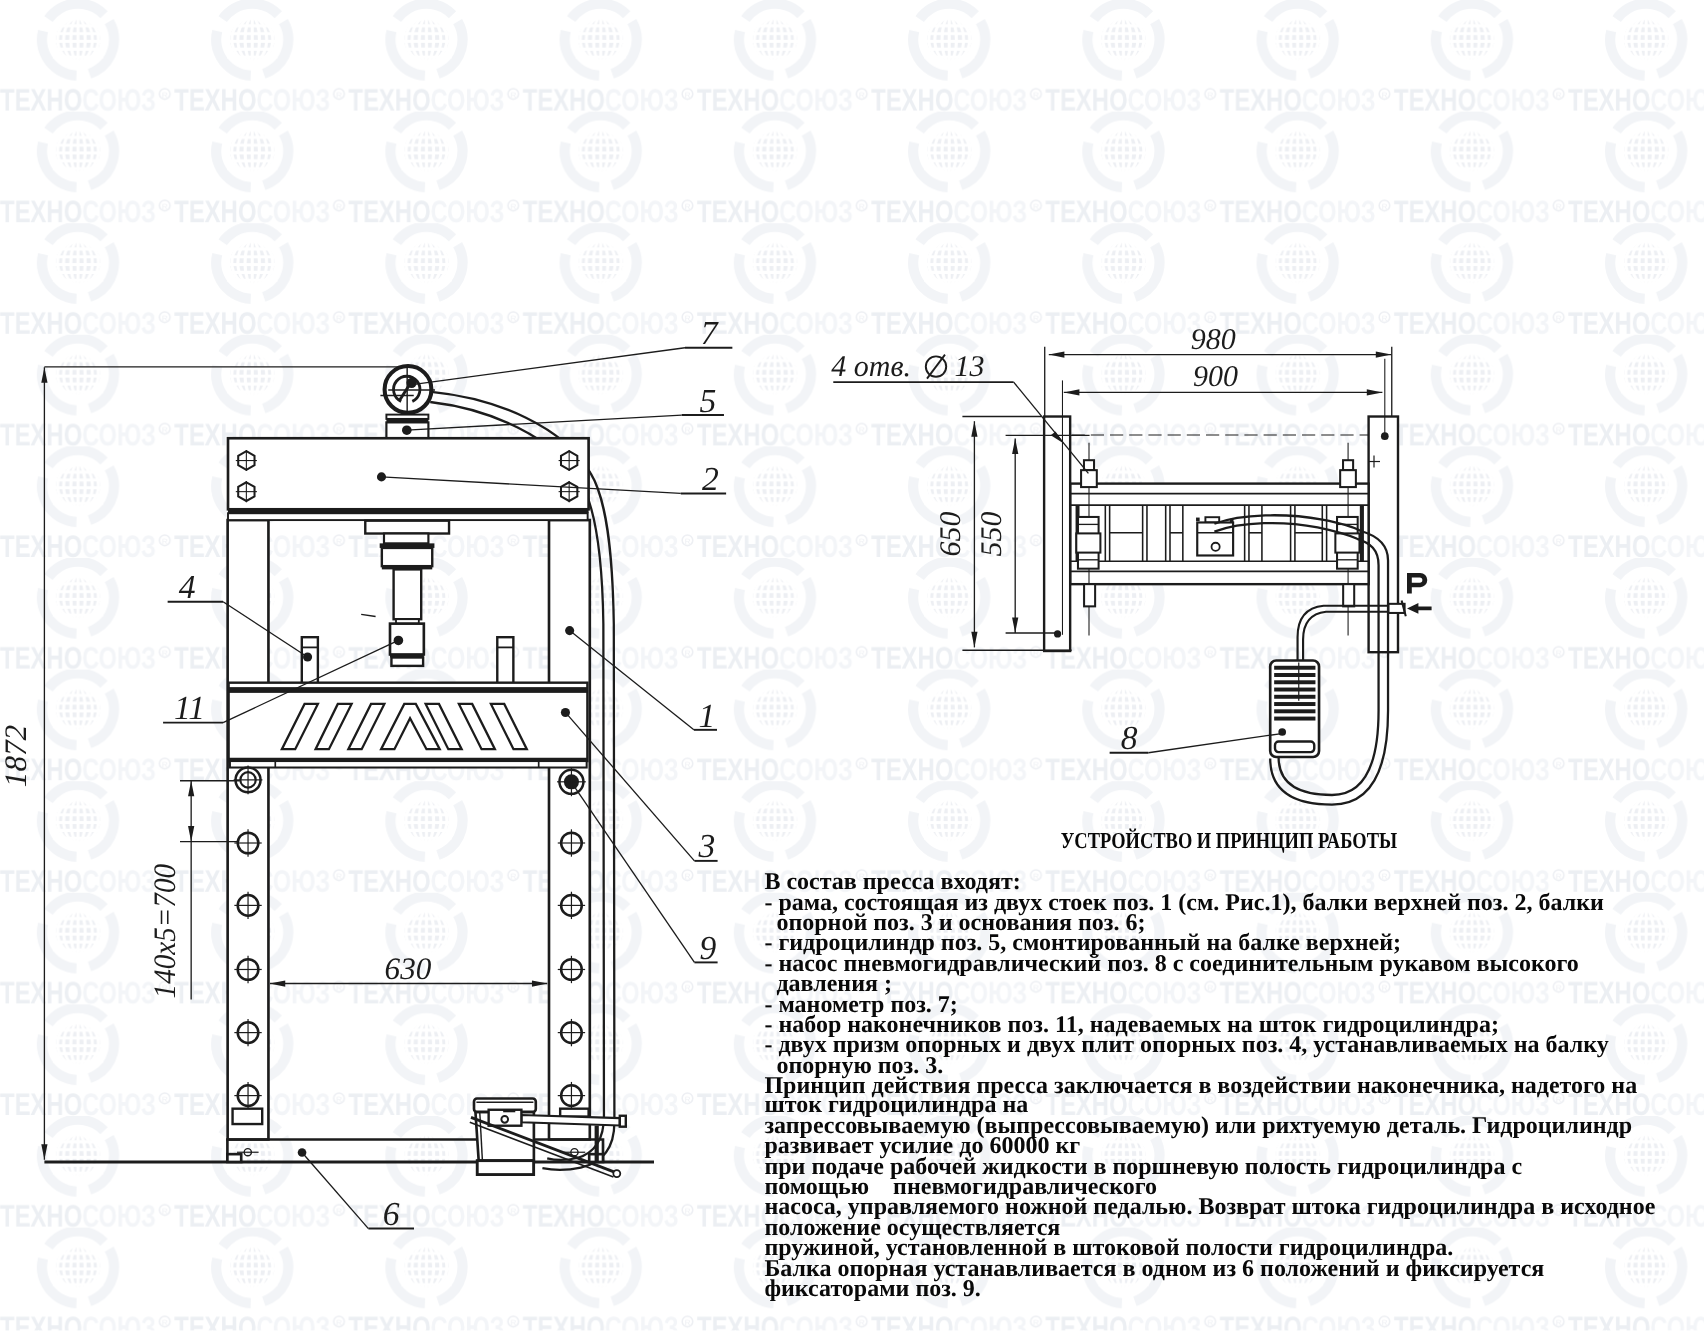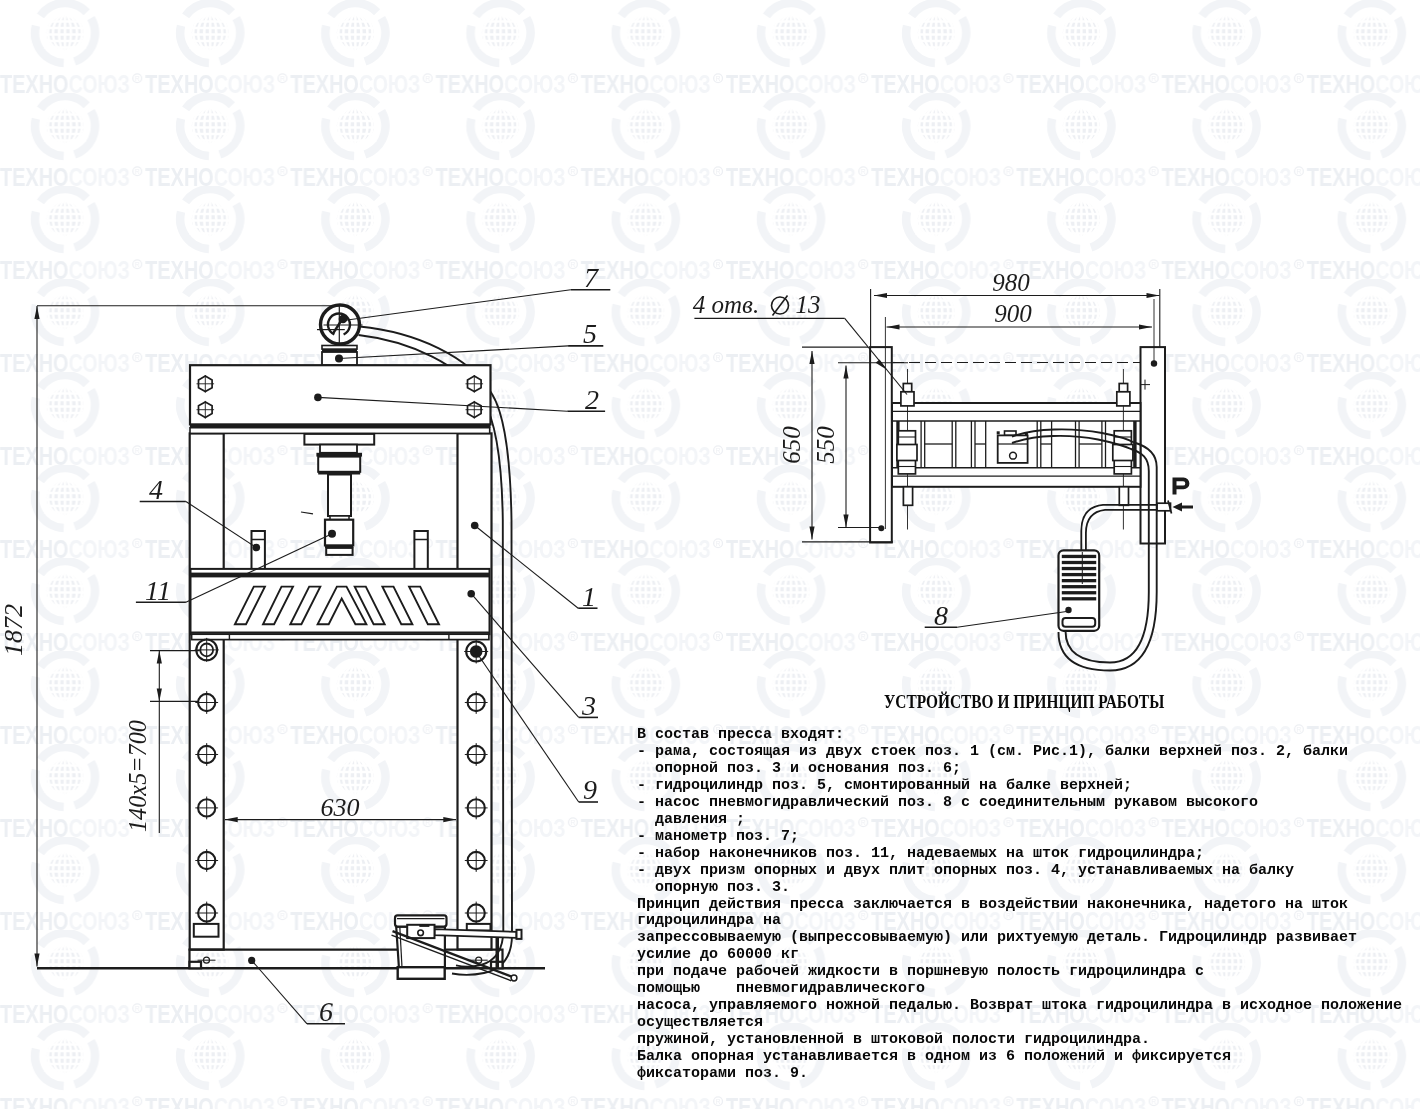--- a/index.html
+++ b/index.html
@@ -1,20 +1,20 @@
 <!DOCTYPE html>
 <html><head>
 <meta charset="utf-8">
 <style>
   html,body{margin:0;padding:0;background:#ffffff;}
   #page{position:relative;width:1420px;height:1109px;overflow:hidden;background:#ffffff;
         font-family:"Liberation Sans",sans-serif;}
   #draw{position:absolute;left:0;top:0;}
   #txt{position:absolute;left:637px;top:727px;width:770px;
-       font-family:Liberation Mono, monospace;font-weight:bold;font-size:15px;line-height:16.95px;color:#090909;}
+       font-family:Liberation Serif, serif;font-weight:bold;font-size:20px;line-height:16.95px;color:#090909;}
   #title{position:absolute;left:884px;top:691px;transform:scaleX(0.81);transform-origin:0 0;
        font-family:"Liberation Serif",serif;font-weight:bold;font-size:19px;color:#090909;white-space:nowrap;}
 </style>
 </head>
 <body>
 <div id="page">
 <svg id="draw" width="1420" height="1109" viewBox="0 0 1420 1109">
 <defs>
 <pattern id="wm" x="0" y="0" width="145.2" height="93" patternUnits="userSpaceOnUse">
   <circle cx="65" cy="33" r="30" fill="none" stroke="#f2f4f7" stroke-width="8.5" stroke-dasharray="53 11" transform="rotate(-30 65 33)"></circle>

